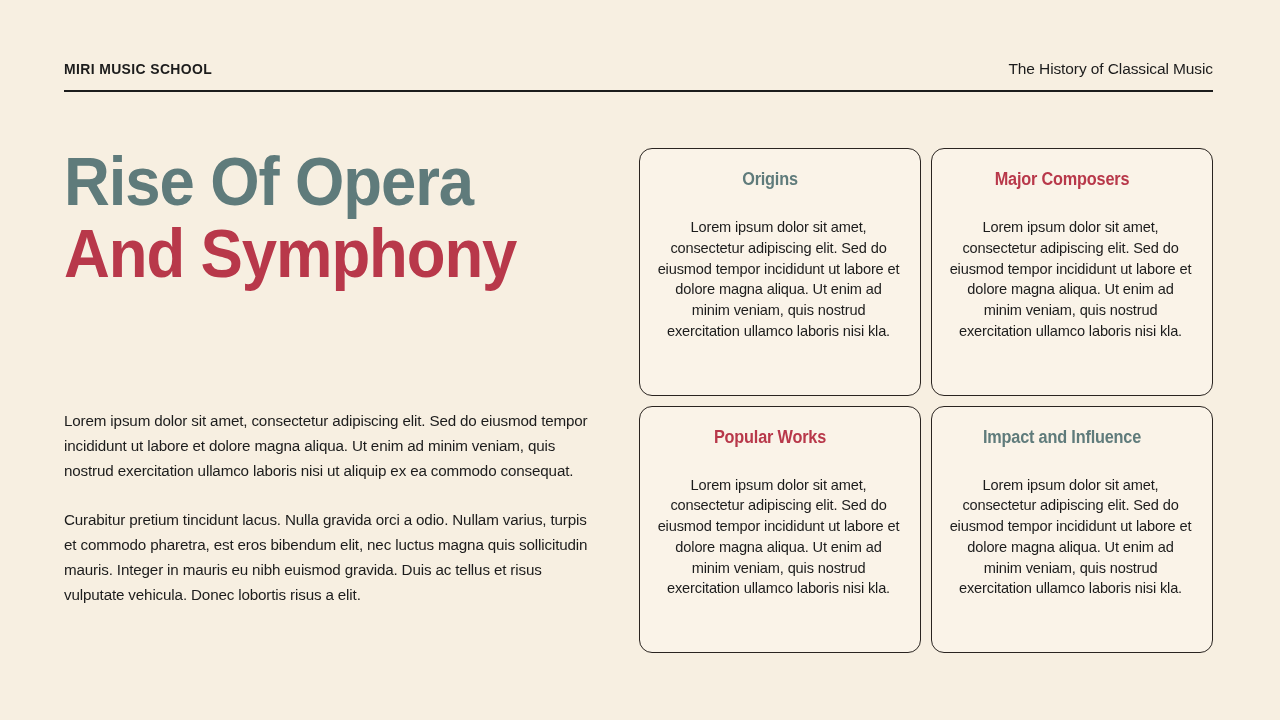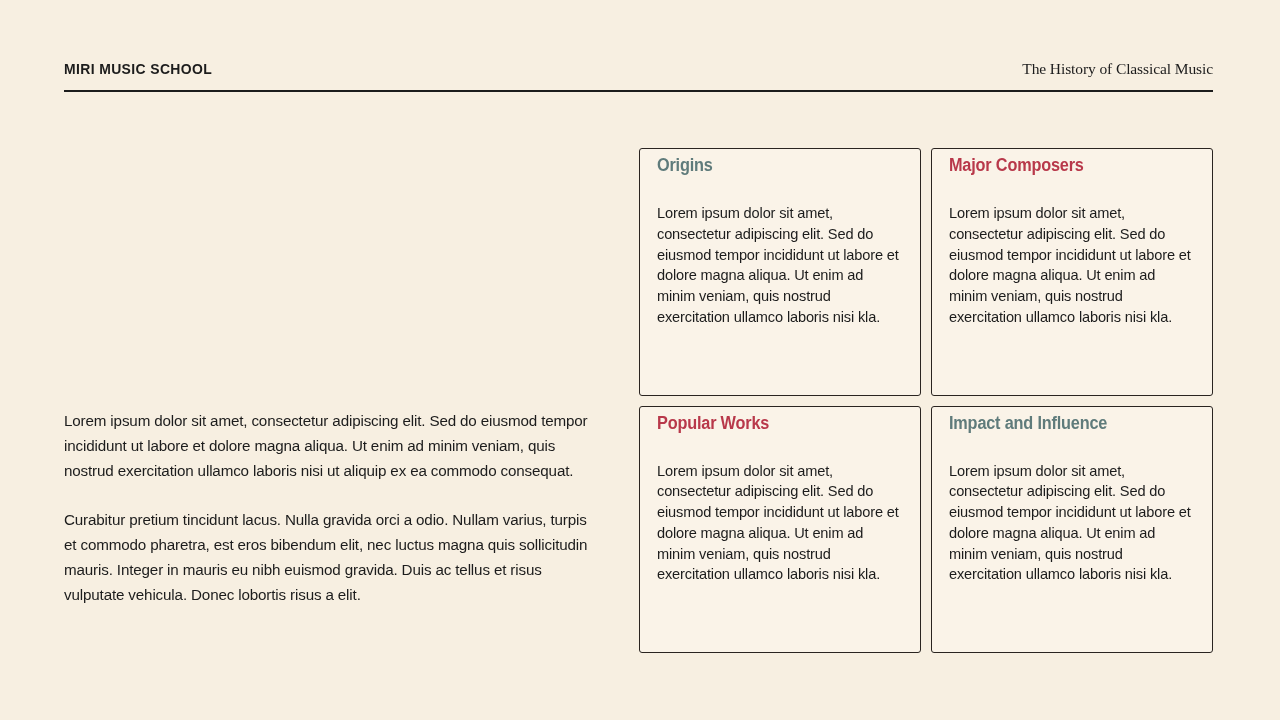--- a/index.html
+++ b/index.html
@@ -43,21 +43,21 @@
     font-weight: bold;
     font-size: 15px;
     letter-spacing: 0.4px;
     color: #1C1C1C;
     transform: scaleX(0.93);
     transform-origin: left center;
     white-space: nowrap;
   }
 
   .header-right {
-    font-family: Liberation Serif, serif;
+    font-family: Liberation Sans, sans-serif;
     font-weight: normal;
     font-size: 15.5px;
     color: #1C1C1C;
     letter-spacing: -0.1px;
     white-space: nowrap;
     text-align: center;
   }
 
   
   .left-col {
@@ -112,23 +112,24 @@
     height: 505px;
     display: grid;
     grid-template-columns: 1fr 1fr;
     grid-template-rows: 1fr 1fr;
     gap: 10px 10px;
   }
 
   .card {
     background: #FAF3E8;
     border: 1.4px solid #2A2420;
-    border-radius: 3px;
-    padding: 6px 20px 20px 17px;
+    border-radius: 13px;
+    padding: 20px 20px 20px 17px;
     overflow: hidden;
+    text-align: center;
   }
 
   .card-title {
     font-family: "Liberation Sans", sans-serif;
     font-weight: bold;
     font-size: 17.5px;
     letter-spacing: -0.2px;
     transform: scaleX(0.93);
     transform-origin: left center;
     margin-bottom: 27px;
@@ -149,20 +150,26 @@
 </head>
 <body>
 
 <div class="slide">
 
   <div class="header">
     <div class="brand">MIRI MUSIC SCHOOL</div>
     <div class="header-right">The History of Classical Music</div>
   </div>
 
+  <div class="left-col">
+    <h1 class="title">
+      <span class="title-line title-line-1">Rise Of Opera</span>
+      <span class="title-line title-line-2">And Symphony</span>
+    </h1>
+  </div>
 
   <div class="body-copy">
     <p>Lorem ipsum dolor sit amet, consectetur adipiscing elit. Sed do eiusmod tempor incididunt ut labore et dolore magna aliqua. Ut enim ad minim veniam, quis nostrud exercitation ullamco laboris nisi ut aliquip ex ea commodo consequat.</p>
     <p>Curabitur pretium tincidunt lacus. Nulla gravida orci a odio. Nullam varius, turpis et commodo pharetra, est eros bibendum elit, nec luctus magna quis sollicitudin mauris. Integer in mauris eu nibh euismod gravida. Duis ac tellus et risus vulputate vehicula. Donec lobortis risus a elit.</p>
   </div>
 
   <div class="card-grid">
 
     <div class="card">
       <div class="card-title accent-teal">Origins</div>

